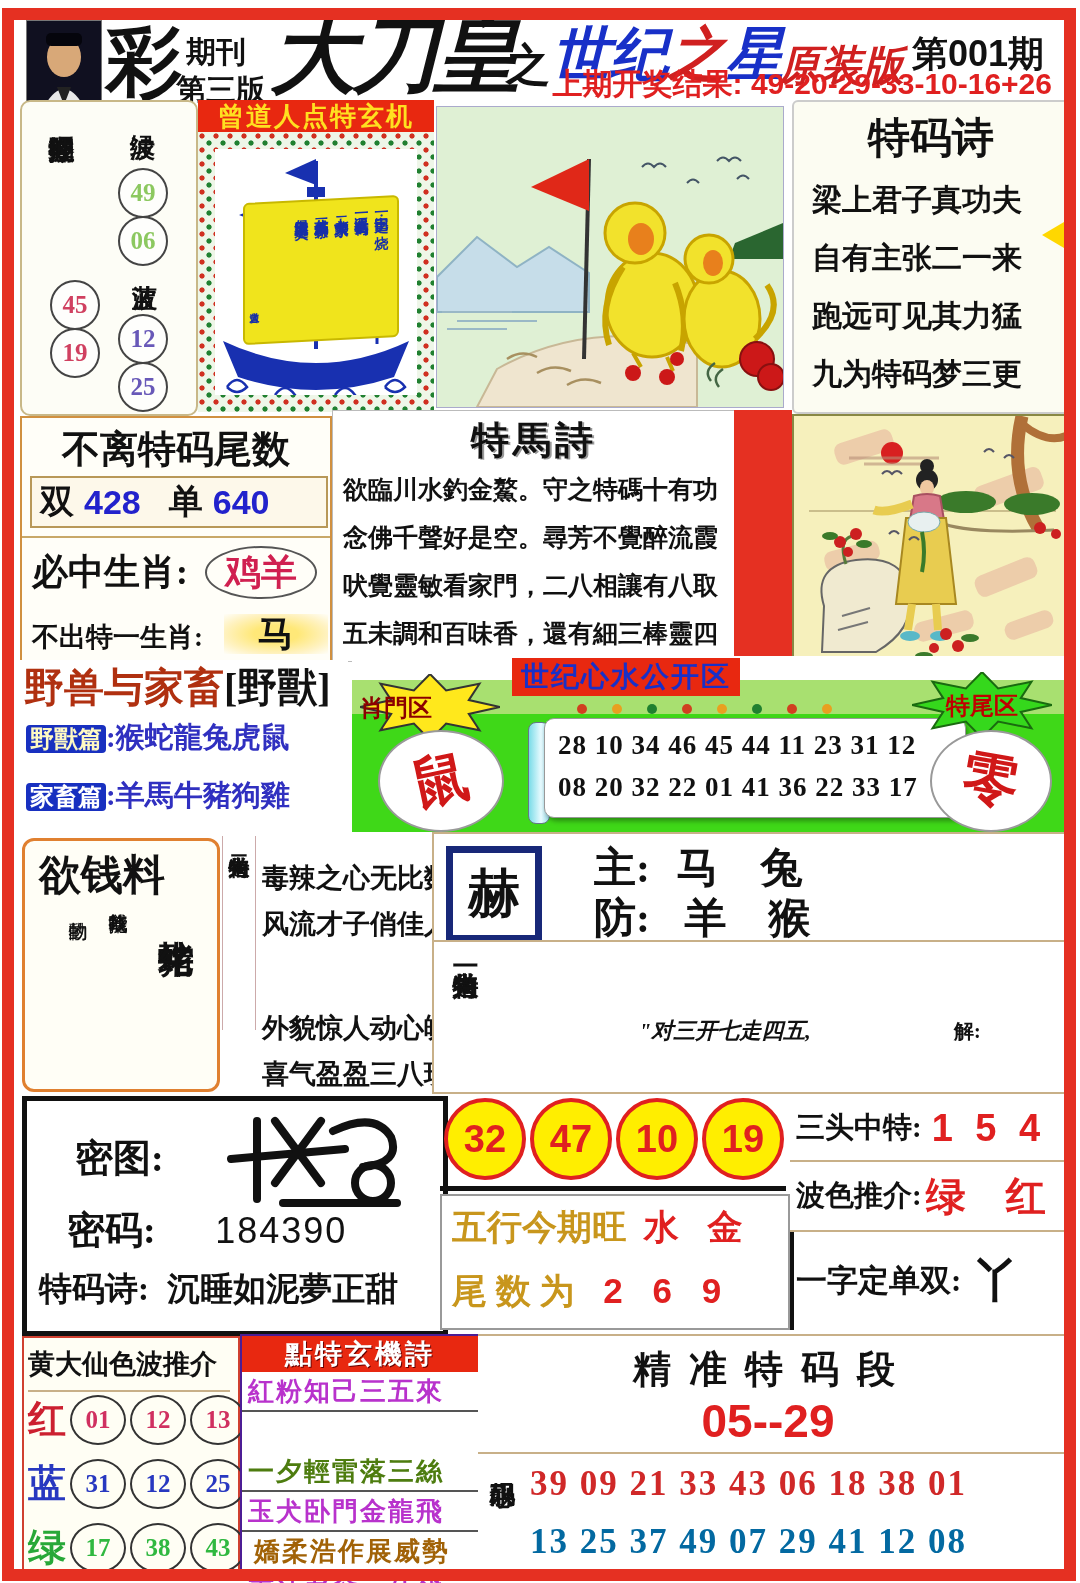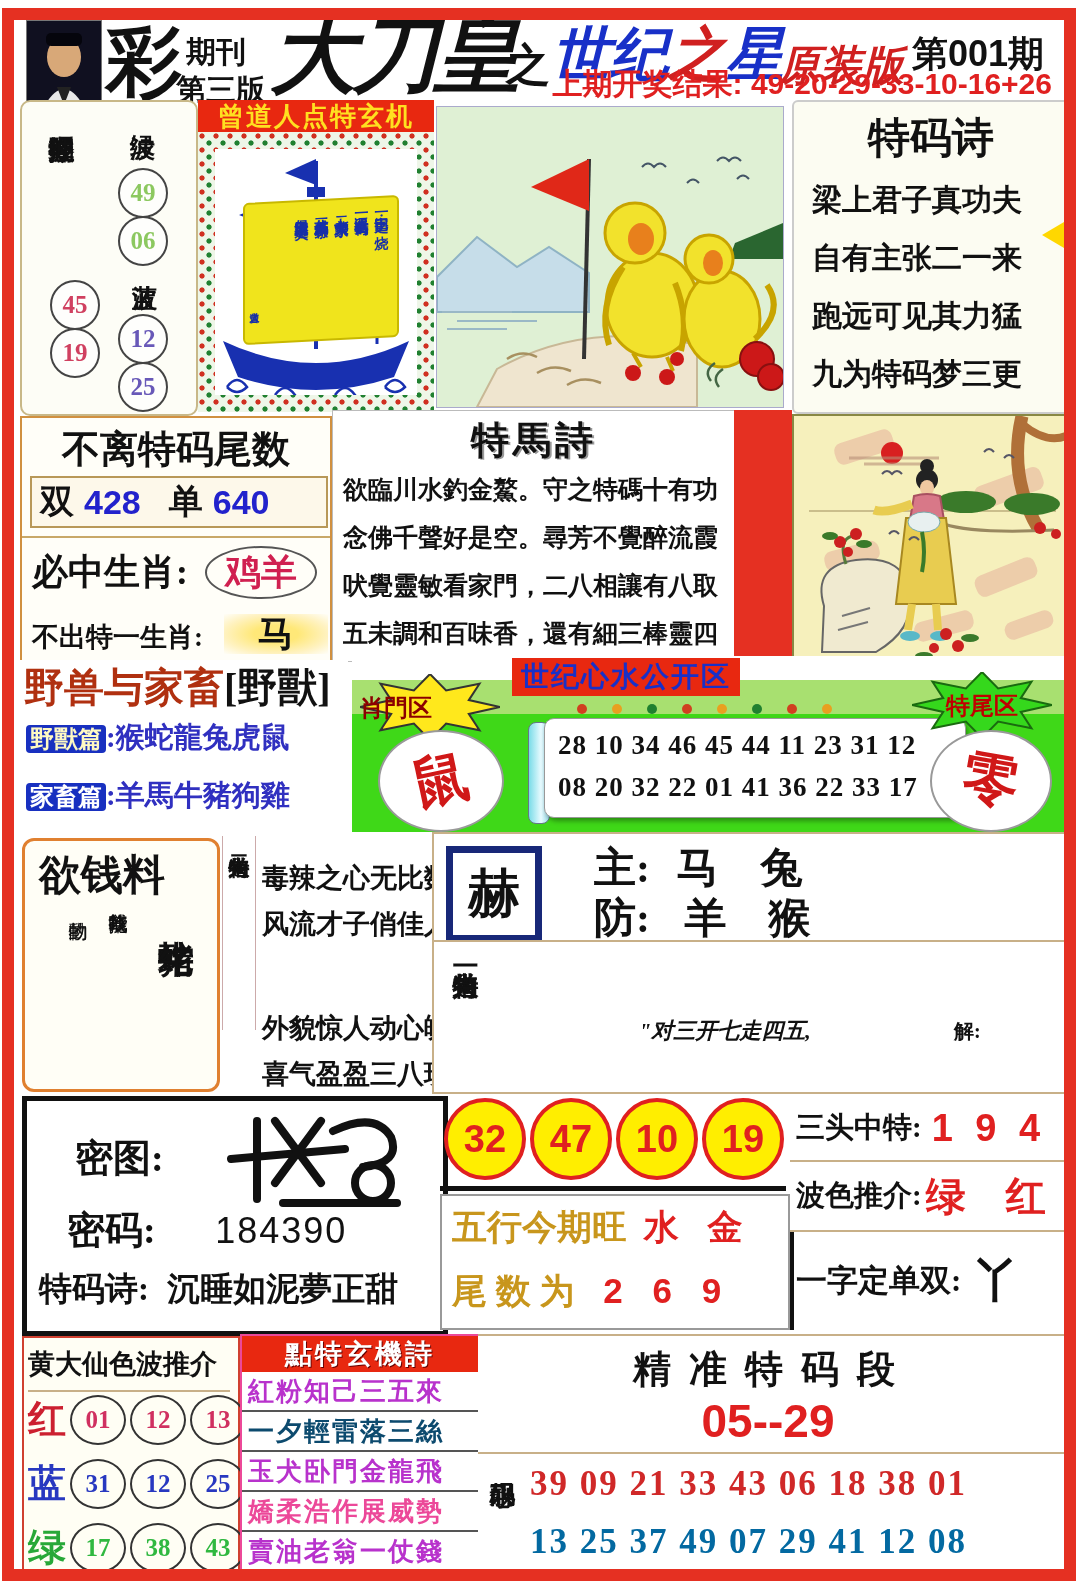--- a/index.html
+++ b/index.html
@@ -364,21 +364,21 @@
     </div>
     <div class="abs nowrap" style="left:10px;top:72px;font-size:35px;font-weight:bold;">
       <span style="color:#c8961c;">尾 数 为</span>
       <span style="color:#e02020;margin-left:20px;letter-spacing:10px;font-family:'Liberation Sans',sans-serif;">2 6 9</span>
     </div>
   </div>
 
   <div class="abs" style="left:790px;top:1096px;width:278px;height:234px;background:#fff;">
     <div class="abs nowrap" style="left:0;top:0;width:278px;height:66px;border-bottom:2px solid #c8b088;font-weight:bold;display:flex;align-items:center;padding-left:6px;box-sizing:border-box;">
       <span style="font-size:29px;">三头中特:</span>
-      <span style="font-size:38px;color:#e02020;margin-left:10px;letter-spacing:6px;font-family:'Liberation Sans',sans-serif;">1 9 4</span>
+      <span style="font-size:38px;color:#e02020;margin-left:10px;letter-spacing:6px;font-family:'Liberation Sans',sans-serif;">1 5 4</span>
     </div>
     <div class="abs nowrap" style="left:0;top:66px;width:278px;height:70px;border-bottom:2px solid #c8b088;font-weight:bold;display:flex;align-items:center;padding-left:6px;box-sizing:border-box;">
       <span style="font-size:29px;">波色推介:</span>
       <span style="font-size:40px;color:#e02020;margin-left:4px;">绿　红</span>
     </div>
     <div class="abs nowrap" style="left:0;top:136px;width:278px;height:98px;font-weight:bold;display:flex;align-items:center;padding-left:2px;box-sizing:border-box;border-left:4px solid #111;">
       <span style="font-size:31px;">一字定单双:</span>
       <span style="font-size:46px;margin-left:12px;">丫</span>
     </div>
   </div>
@@ -416,28 +416,28 @@
         </span>
       <span class="ecirc" style="width:52px;height:46px;color:#30b840;font-size:25px;">
           <span>38</span>
         </span>
       <span class="ecirc" style="width:52px;height:46px;color:#30b840;font-size:25px;">
           <span>43</span>
         </span>
     </div>
   </div>
 
-  <div class="abs" style="left:240px;top:1334px;width:236px;height:238px;border:2px solid #ec4899;background:#fff;">
+  <div class="abs" style="left:240px;top:1334px;width:236px;height:238px;border:2px solid #4c1d95;background:#fff;">
     <div class="redbanner" style="height:36px;">
       <span style="color:#fff;font-size:27px;letter-spacing:3px;text-shadow:1px 1px 0 #600;">點特玄機詩</span>
     </div>
     <div class="b" style="height:38px;border-bottom:2px solid #555;color:#b832cc;font-size:26px;letter-spacing:2px;display:flex;align-items:center;padding-left:6px;">紅粉知己三五來</div>
-    <div class="b" style="height:38px;border-bottom:2px solid #555;color:#0c4a6e;font-size:26px;letter-spacing:2px;display:flex;align-items:center;padding-left:6px;">一夕輕雷落三絲</div>
+    <div class="b" style="height:38px;border-bottom:2px solid #555;color:#4d7c0f;font-size:26px;letter-spacing:2px;display:flex;align-items:center;padding-left:6px;margin-top:40px;">一夕輕雷落三絲</div>
     <div class="b" style="height:38px;border-bottom:2px solid #555;color:#b832cc;font-size:26px;letter-spacing:2px;display:flex;align-items:center;padding-left:6px;">玉犬卧門金龍飛</div>
-    <div class="b" style="height:38px;border-bottom:2px solid #555;color:#ec4899;font-size:26px;letter-spacing:2px;display:flex;align-items:center;padding-left:6px;">嬌柔浩作展威勢</div>
+    <div class="b" style="height:38px;border-bottom:2px solid #555;color:#a16207;font-size:26px;letter-spacing:2px;display:flex;align-items:center;padding-left:12px;">嬌柔浩作展威勢</div>
     <div class="b" style="height:38px;color:#b832cc;font-size:26px;letter-spacing:2px;display:flex;align-items:center;padding-left:6px;">賣油老翁一仗錢</div>
     <div style="height:10px;background:#e82810;"></div>
   </div>
 
   <div class="abs" style="left:478px;top:1334px;width:590px;height:238px;background:#fff;border-top:2px solid #c8b088;">
     <div class="abs b" style="left:0;top:8px;width:590px;text-align:center;font-size:38px;letter-spacing:18px;">精准特码段</div>
     <div class="abs b" style="left:90px;top:58px;width:400px;text-align:center;font-size:46px;color:#e02020;font-family:'Liberation Sans',sans-serif;">05--29</div>
     <div class="abs" style="left:0;top:116px;width:590px;height:2px;background:#c8b088;"></div>
     <div class="abs vlabel" style="left:8px;top:126px;height:108px;font-size:25px;letter-spacing:0;">心水靓码</div>
     <div class="abs b nowrap" style="left:52px;top:128px;font-size:35px;color:#d02828;letter-spacing:2px;">39  09  21  33  43  06  18  38  01</div>

